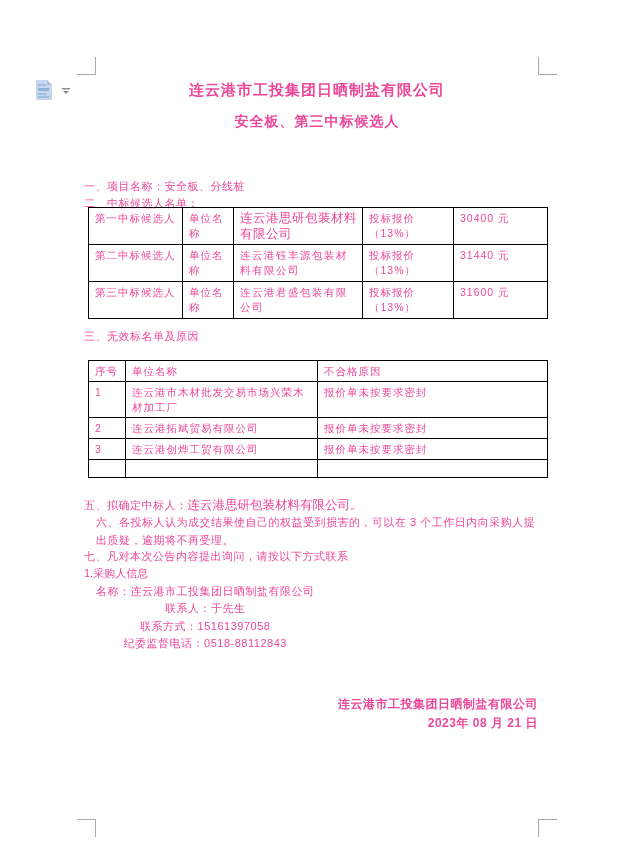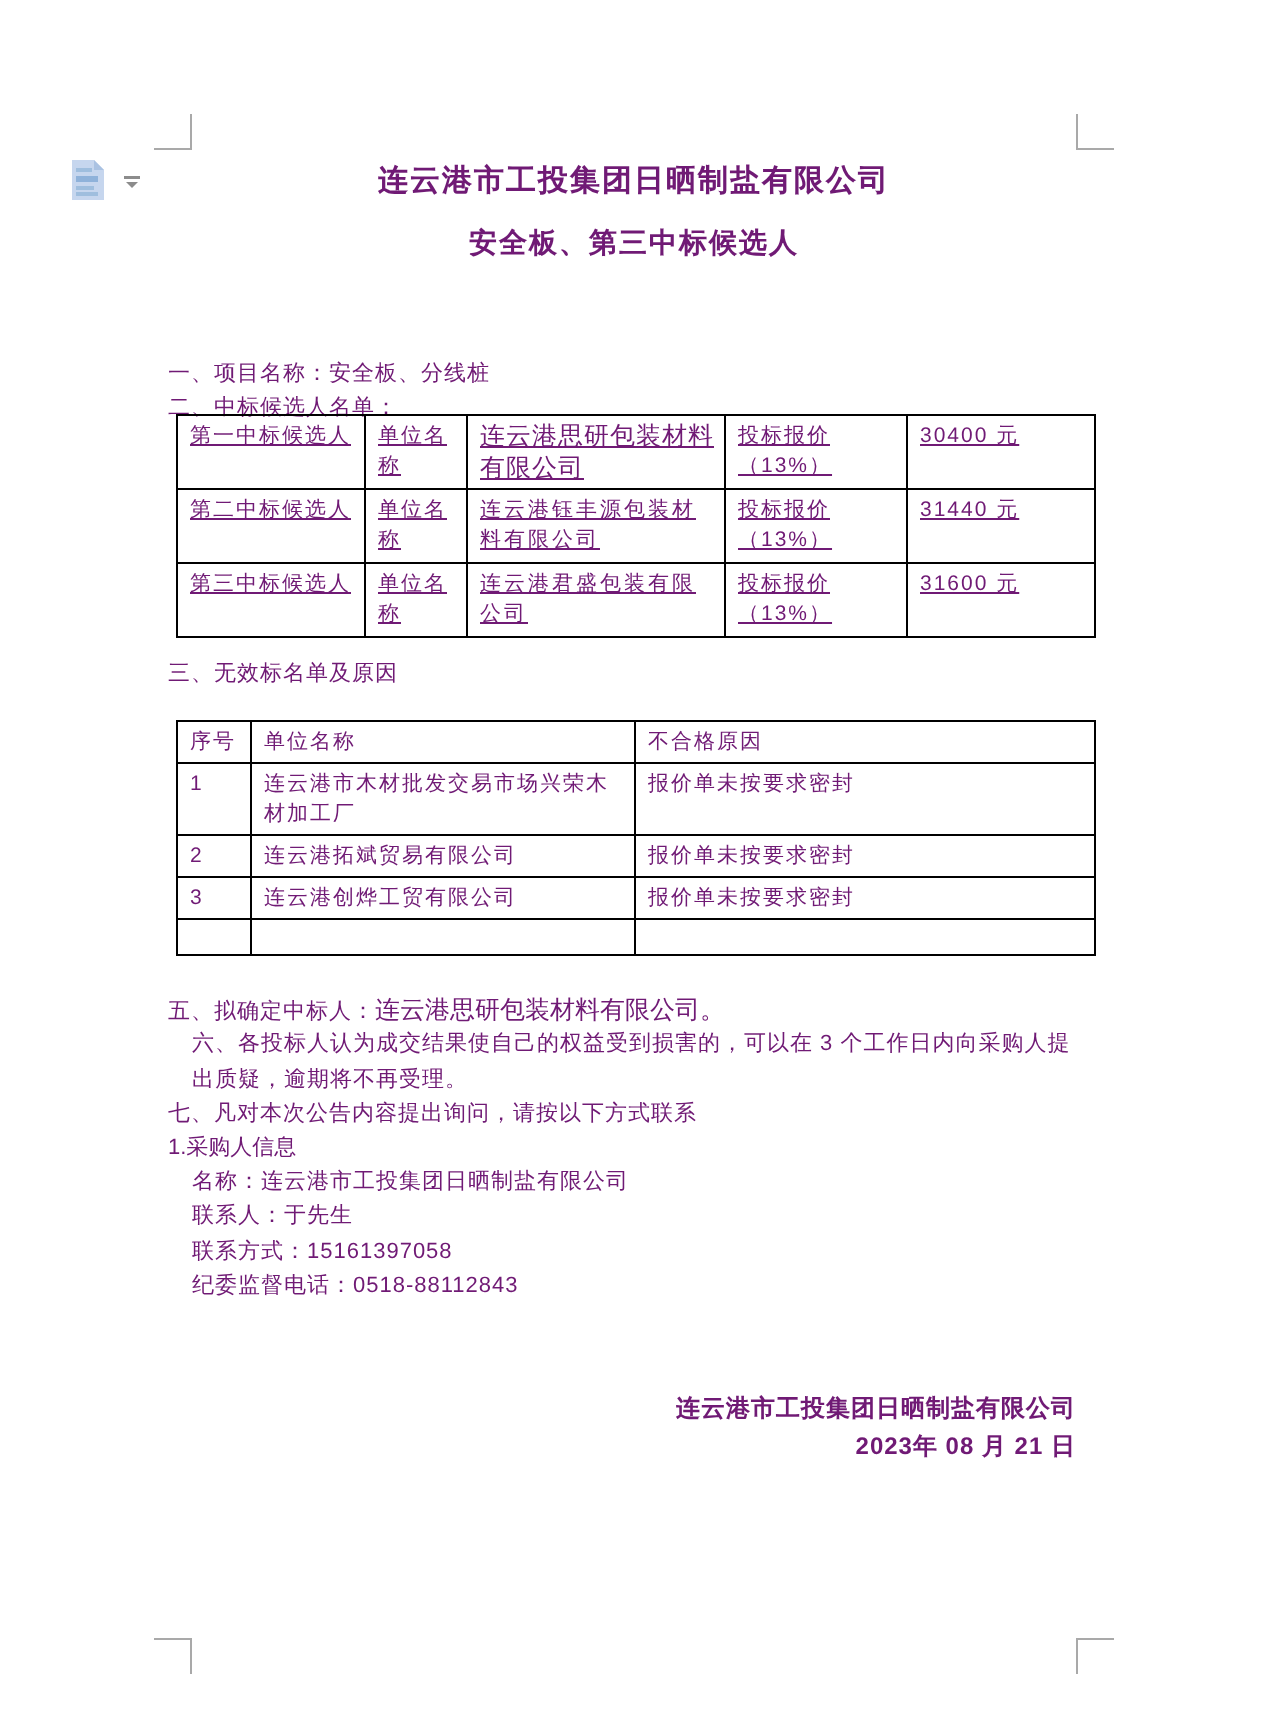--- a/index.html
+++ b/index.html
@@ -1,19 +1,19 @@
 <!DOCTYPE html>
 <html><head>
 <meta charset="utf-8">
 <style>
   * { margin:0; padding:0; box-sizing:border-box; }
   html,body { background:#fff; }
   .page {
     position:relative; width:634px; height:862px; background:#ffffff;
-    font-family:"Liberation Sans","DejaVu Sans",sans-serif; color:#701a75; overflow:hidden;
+    font-family:"Liberation Sans","DejaVu Sans",sans-serif; color:#ec4899; overflow:hidden;
   }
   
   .crop { position:absolute; width:19px; height:18px; }
   .crop-tl { left:77px; top:57px; border-right:1px solid #a9a9a9; border-bottom:1px solid #a9a9a9; }
   .crop-tr { left:538px; top:57px; border-left:1px solid #a9a9a9; border-bottom:1px solid #a9a9a9; }
   .crop-bl { left:77px; top:819px; border-right:1px solid #a9a9a9; border-top:1px solid #a9a9a9; }
   .crop-br { left:538px; top:819px; border-left:1px solid #a9a9a9; border-top:1px solid #a9a9a9; }
   
   .paste-tag { position:absolute; left:34px; top:79px; width:40px; height:22px; cursor:pointer; }
   .paste-tag svg { display:block; }
@@ -26,24 +26,24 @@
   .bodyline { position:absolute; left:84px; font-size:11px; letter-spacing:0.5px; white-space:nowrap; }
   .s1 { top:179px; }
   .s2 { top:196px; }
   .s3 { top:329px; }
   .s5 { top:497px;text-align:center; }
   .s7 { top:549px;text-align:right; }
   .contact-heading { top:566px; letter-spacing:0; }
   .para6 { position:absolute; left:96px; top:514px; width:450px; font-size:11px; letter-spacing:0.5px; line-height:17.5px; }
   .big-company { font-size:12.5px; letter-spacing:0; }
   .contact-block { position:absolute; left:96px; top:583px; font-size:11px; letter-spacing:0.5px; line-height:17.4px; }
-  .contact-block div { white-space:nowrap; }
+  .contact-block div { white-space:nowrap;text-align:center; }
   
   table { position:absolute; left:88px; width:459px; border-collapse:collapse; table-layout:fixed; }
-  .t1 { top:207px;text-decoration:underline; }
+  .t1 { top:207px; }
   .t2 { top:360px; }
   td { border:1px solid #000; font-size:10.5px; letter-spacing:1px; vertical-align:top; padding:3px 5px 2px 6px; line-height:15px; }
   .t1 td.c-company { letter-spacing:1.5px; }
   .t1 tr.first td.c-company { font-size:12.5px; letter-spacing:0.5px; line-height:16px; padding-top:2px; }
   .t1 col.c1 { width:94px; } .t1 col.c2 { width:51px; } .t1 col.c3 { width:129px; }
   .t1 col.c4 { width:91px; } .t1 col.c5 { width:94px; }
   .t1 tr { height:37px; }
   .t2 col.c1 { width:37px; } .t2 col.c2 { width:192px; } .t2 col.c3 { width:230px; }
   .t2 tr.hdr { height:18px; } .t2 tr.r1 { height:35px; }
   .t2 tr.r2, .t2 tr.r3 { height:18px; } .t2 tr.r4 { height:18px; }

